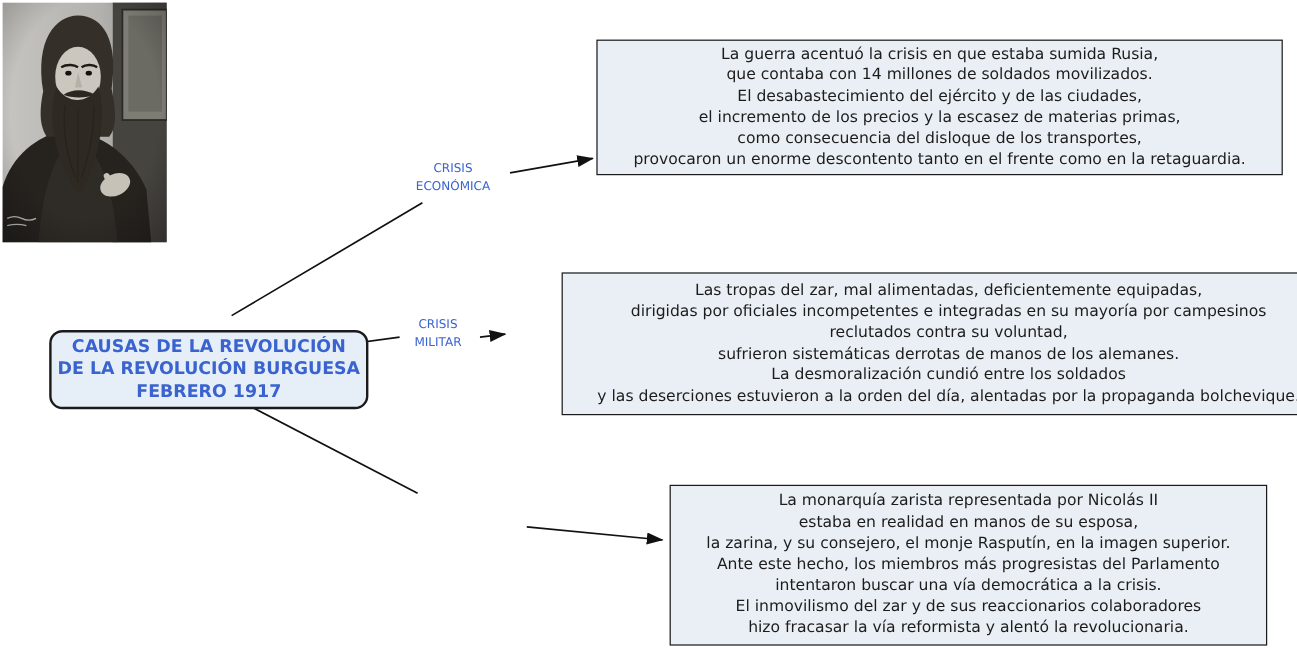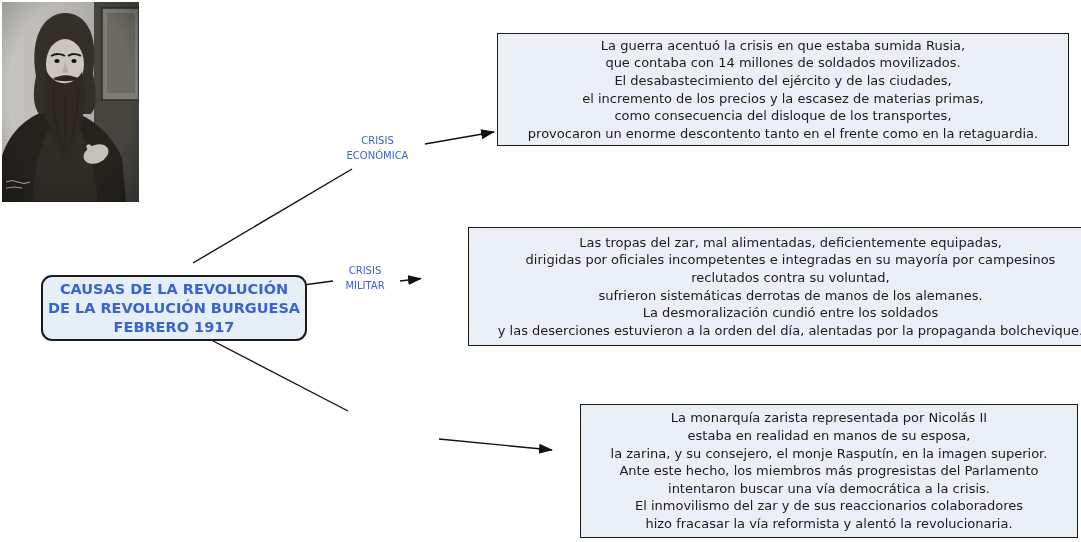--- a/index.html
+++ b/index.html
@@ -25,21 +25,21 @@
   .lab-estado{left:329px;top:417px;width:132px;}
   .tbox{
     position:absolute;box-sizing:border-box;background:var(--box-fill);
     border:1.4px solid var(--border-c);border-radius:0;
     display:flex;align-items:center;justify-content:center;text-align:center;
     color:var(--text-c);font-size:13px;line-height:17.6px;white-space:pre-line;
     padding:4px 8px;
   }
   .box-economica{left:497px;top:33px;width:572px;height:113px;}
   .box-militar{left:426px;top:227px;width:645px;height:119px;margin-left:42px;}
-  .box-estado{left:580px;top:404px;width:498px;height:134px;}
+  .box-estado{left:558px;top:404px;width:498px;height:134px;}
 </style>
 </head>
 <body>
 
 <div class="canvas" style="--accent: #3a63cf; --box-fill: #e9eff4; --node-fill: #e6eff8; --border-c: #1a1a1a; --text-c: #1c1c1c;">
 
   <svg class="photo" viewBox="0 0 137 200" aria-hidden="true">
     <defs>
       <linearGradient id="pbg" x1="0" y1="0" x2="1" y2="0">
         <stop offset="0" stop-color="#c6c5c1"></stop>

